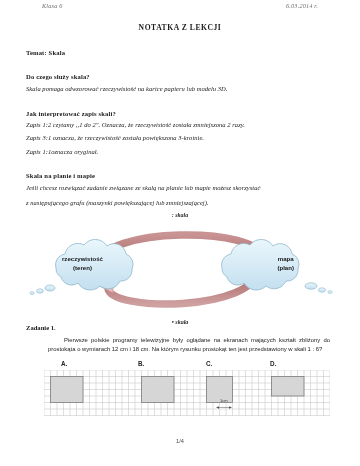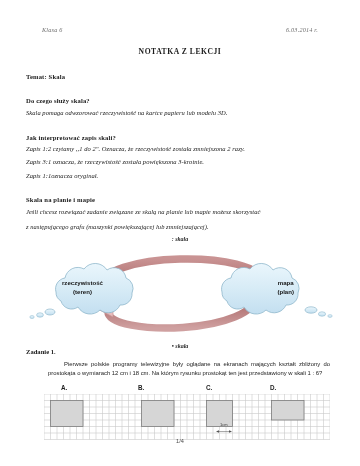--- a/index.html
+++ b/index.html
@@ -10,21 +10,21 @@
     background: #ffffff;
     font-family: "Liberation Serif", "DejaVu Serif", serif;
     color: #1a1a1a;
     overflow: hidden;
     position: relative;
   }
 
   .page {
     position: absolute;
     inset: 0;
-    padding: 26px 26px 0 26px;
+    padding: 2px 26px 0 26px;
   }
 
   
   .doc-header {
     display: flex;
     justify-content: space-between;
     align-items: baseline;
     font-style: italic;
     font-size: 6.2px;
     color: #6d6d6d;

